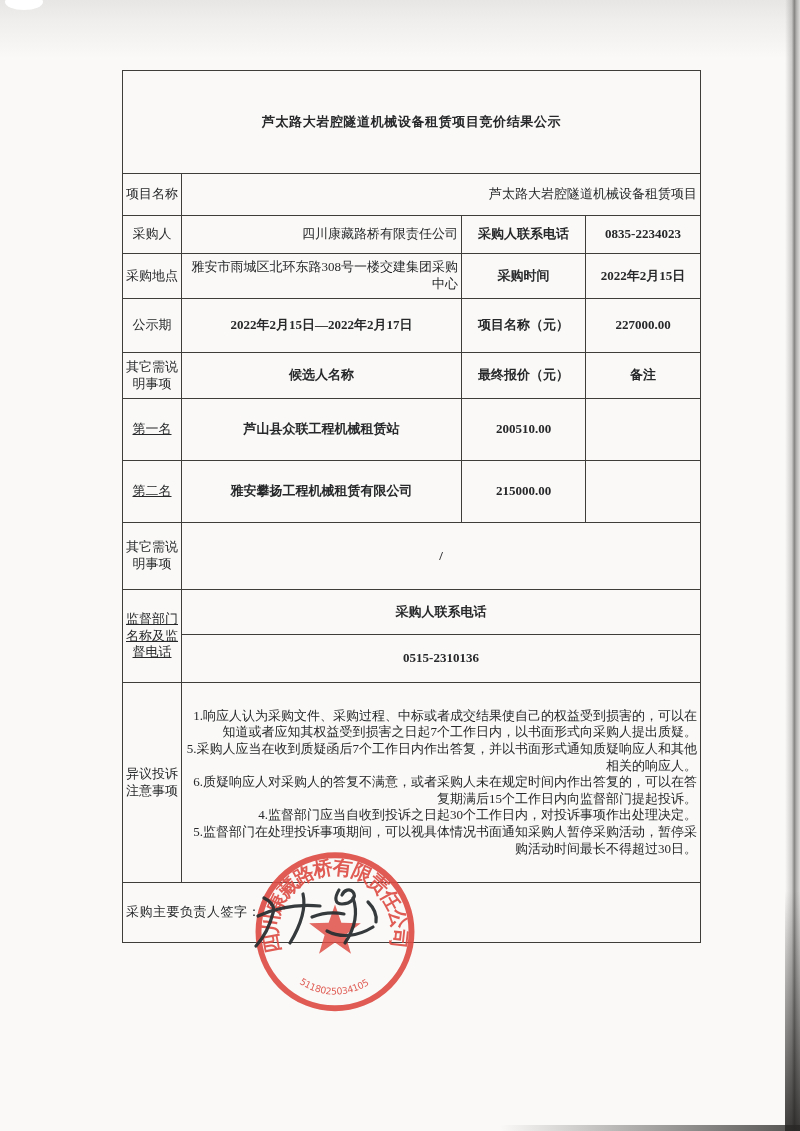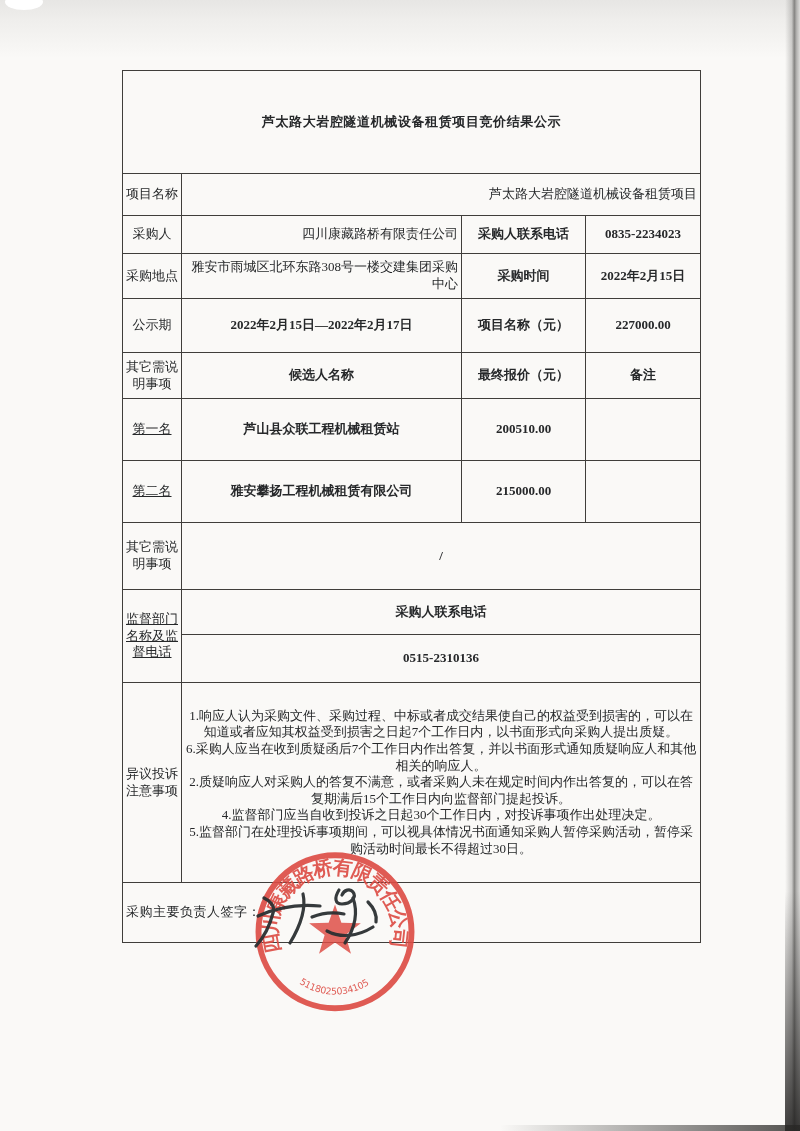--- a/index.html
+++ b/index.html
@@ -29,21 +29,21 @@
   }
   .title-cell{
     text-align:center;font-size:17.5px;font-weight:700;letter-spacing:.6px;
   }
   .lbl{text-align:center;padding-left:5px;}
   .lbl-c{text-align:center;text-decoration:underline;}
   .val-l{text-align:right;padding-left:6px;}
   .val-c{text-align:center;font-weight:bold;}
   .name-cell{font-size:13.5px;}
   .objection-cell{
-    text-align:center;padding:6px 8px 6px 5px;line-height:17.4px;font-size:13px;
+    text-align:right;padding:6px 8px 6px 5px;line-height:17.4px;font-size:13px;
   }
   .sign-cell{text-align:left;padding-left:6px;font-size:13.5px;letter-spacing:.5px;}
   .overlay{position:absolute;left:0;top:0;pointer-events:none;}
 </style>
 </head>
 <body>
 
 <div class="page">
   <div class="top-shade"></div>
   <div class="corner-blob"></div>
@@ -107,22 +107,22 @@
       <td rowspan="2" class="lbl-c">监督部门名称及监督电话</td>
       <td colspan="3" class="val-c">采购人联系电话</td>
     </tr>
     <tr style="height:48px">
       <td colspan="3" class="val-c">0515-2310136</td>
     </tr>
     <tr style="height:200px">
       <td class="lbl">异议投诉注意事项</td>
       <td colspan="3" class="objection-cell">
         <div>1.响应人认为采购文件、采购过程、中标或者成交结果使自己的权益受到损害的，可以在知道或者应知其权益受到损害之日起7个工作日内，以书面形式向采购人提出质疑。</div>
-        <div>6.采购人应当在收到质疑函后7个工作日内作出答复，并以书面形式通知质疑响应人和其他相关的响应人。</div>
-        <div>2.质疑响应人对采购人的答复不满意，或者采购人未在规定时间内作出答复的，可以在答复期满后15个工作日内向监督部门提起投诉。</div>
+        <div>5.采购人应当在收到质疑函后7个工作日内作出答复，并以书面形式通知质疑响应人和其他相关的响应人。</div>
+        <div>6.质疑响应人对采购人的答复不满意，或者采购人未在规定时间内作出答复的，可以在答复期满后15个工作日内向监督部门提起投诉。</div>
         <div>4.监督部门应当自收到投诉之日起30个工作日内，对投诉事项作出处理决定。</div>
         <div>5.监督部门在处理投诉事项期间，可以视具体情况书面通知采购人暂停采购活动，暂停采购活动时间最长不得超过30日。</div>
       </td>
     </tr>
     <tr style="height:60px">
       <td colspan="4" class="sign-cell">
         <span>采购主要负责人签字：</span>
       </td>
     </tr>
   </tbody>

